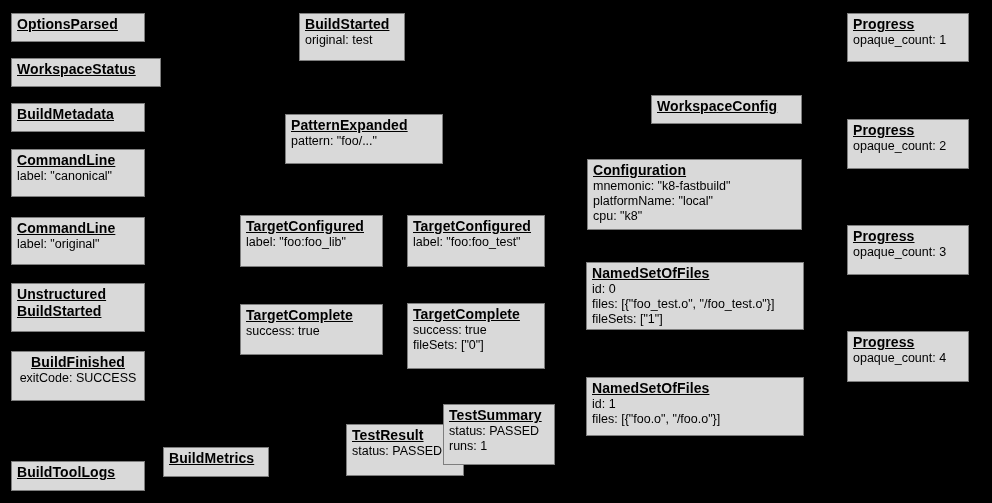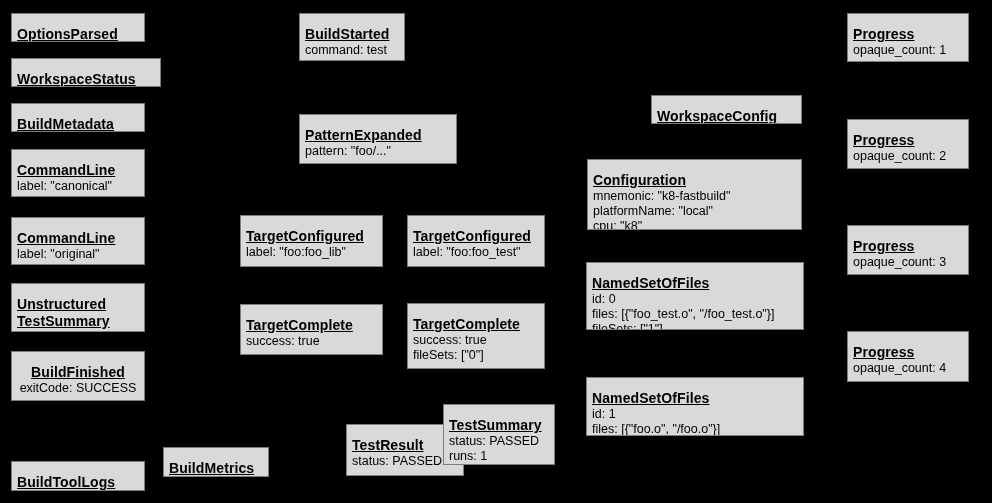--- a/index.html
+++ b/index.html
@@ -14,21 +14,21 @@
     background: var(--bg, #000000);
     font-family: "Liberation Sans", sans-serif;
     overflow: hidden;
   }
   .node {
     position: absolute;
     box-sizing: border-box;
     background: var(--box-fill, #d9d9d9);
     border: 1px solid var(--box-border, #7e7e7e);
     color: var(--text, #000000);
-    padding: 12px 5px 3px 5px;
+    padding: 2px 5px 3px 5px;
     overflow: hidden;
   }
   .node-title {
     font-weight: bold;
     text-decoration: underline;
     font-size: 14px;
     line-height: 1.2;
     white-space: pre-line;
     letter-spacing: 0.1px;
   }
@@ -54,37 +54,37 @@
     <div class="node" style="left: 11px; top: 149px; width: 134px; height: 48px;">
       <div class="node-title">CommandLine</div>
       <div class="node-line">label: "canonical"</div>
     </div>
     <div class="node" style="left: 11px; top: 217px; width: 134px; height: 48px;">
       <div class="node-title">CommandLine</div>
       <div class="node-line">label: "original"</div>
     </div>
     <div class="node" style="left: 11px; top: 283px; width: 134px; height: 49px;">
       <div class="node-title">Unstructured
-TestSummary</div>
+BuildStarted</div>
     </div>
     <div class="node" style="left: 11px; top: 351px; width: 134px; height: 50px; text-align: center;">
       <div class="node-title">BuildFinished</div>
       <div class="node-line">exitCode: SUCCESS</div>
     </div>
     <div class="node" style="left: 11px; top: 447px; width: 134px; height: 30px; margin-top: 14px;">
       <div class="node-title">BuildToolLogs</div>
     </div>
     <div class="node" style="left: 163px; top: 447px; width: 106px; height: 30px;">
       <div class="node-title">BuildMetrics</div>
     </div>
     <div class="node" style="left: 299px; top: 13px; width: 106px; height: 48px;">
       <div class="node-title">BuildStarted</div>
-      <div class="node-line">command: test</div>
+      <div class="node-line">original: test</div>
     </div>
-    <div class="node" style="left: 299px; top: 114px; width: 158px; height: 50px;">
+    <div class="node" style="left: 285px; top: 114px; width: 158px; height: 50px;">
       <div class="node-title">PatternExpanded</div>
       <div class="node-line">pattern: "foo/..."</div>
     </div>
     <div class="node" style="left: 240px; top: 215px; width: 143px; height: 52px;">
       <div class="node-title">TargetConfigured</div>
       <div class="node-line">label: "foo:foo_lib"</div>
     </div>
     <div class="node" style="left: 407px; top: 215px; width: 138px; height: 52px;">
       <div class="node-title">TargetConfigured</div>
       <div class="node-line">label: "foo:foo_test"</div>

